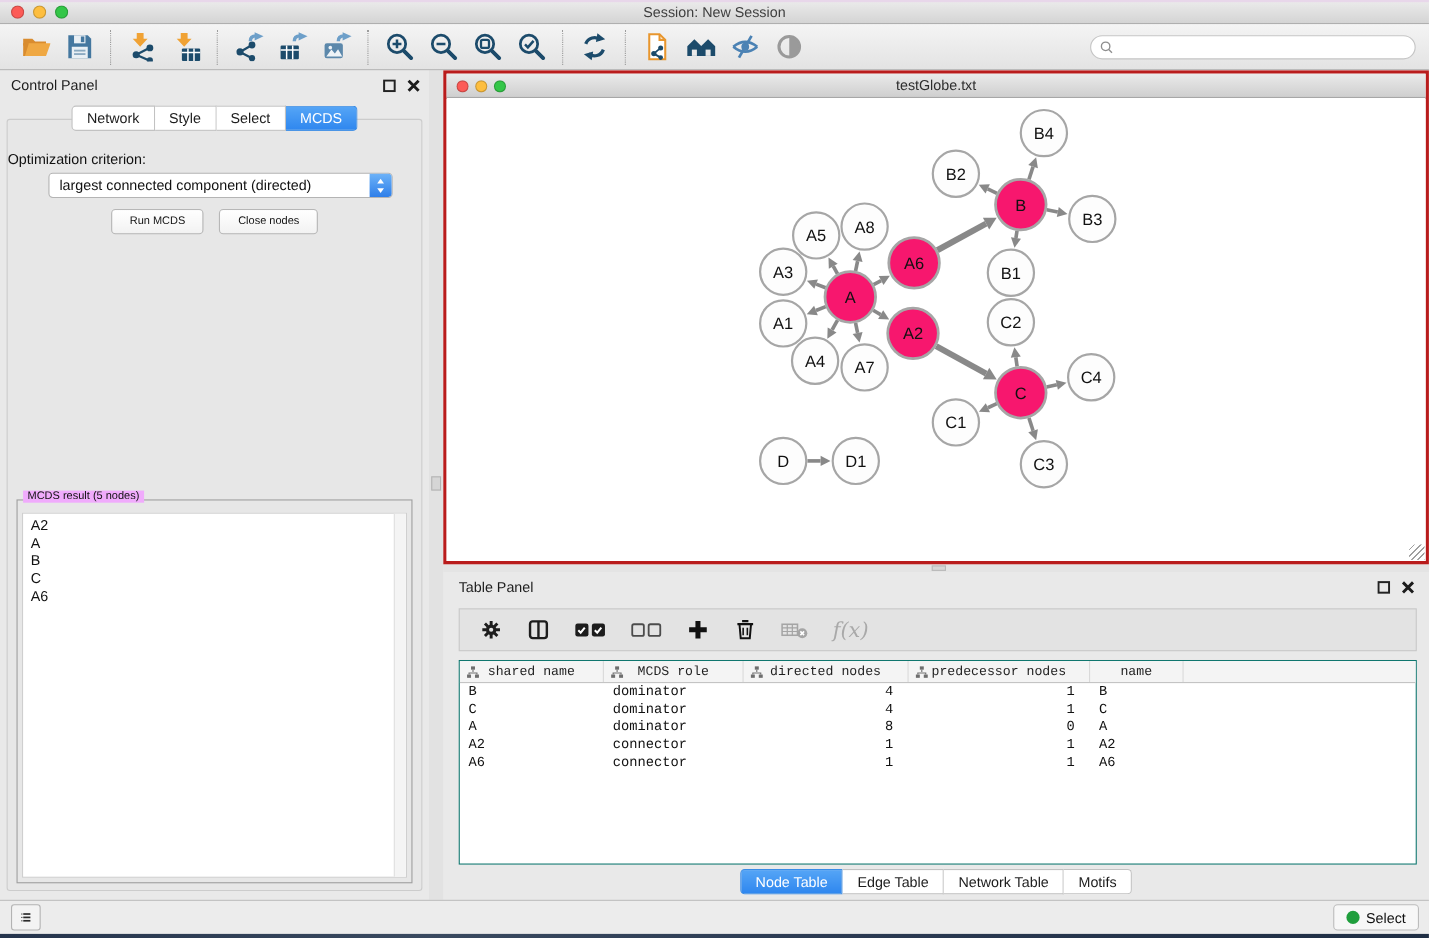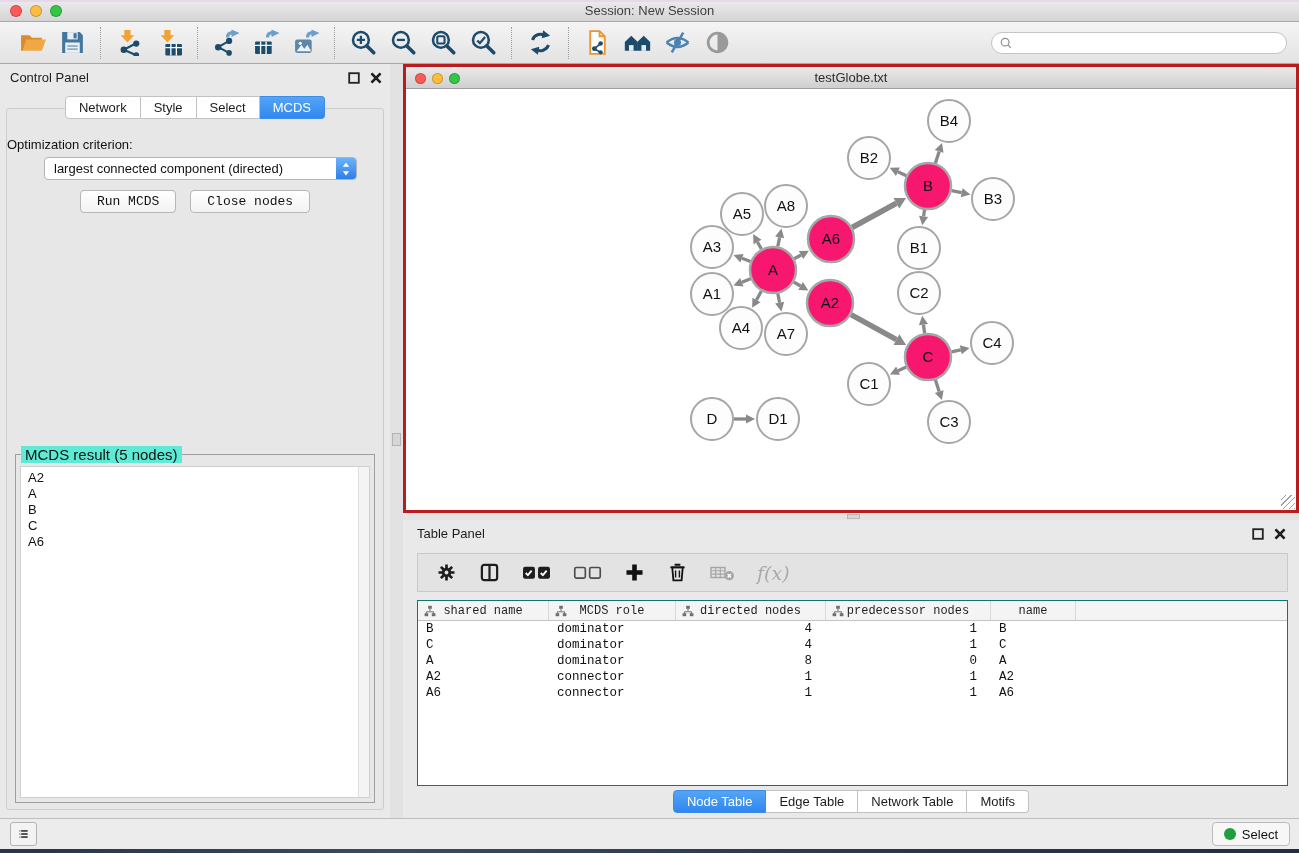--- a/index.html
+++ b/index.html
@@ -46,24 +46,24 @@
   .cp-content { position:absolute; left:6px; right:6px; top:44px; bottom:8px;
     border:1px solid #cccccc; border-radius:3px; background:#e7e7e7; }
   .opt-label { position:absolute; top:28px; left:0; right:0; text-align:left; font-size:13px; color:#111; }
   .combo { position:absolute; top:48px; left:37px; width:313px; height:23px; background:#fff;
     border:1px solid #b4b4b4; border-radius:4px; display:flex; align-items:center; }
   .combo-text { flex:1; font-size:13px; padding-left:9px; color:#111; white-space:nowrap; overflow:hidden; }
   .combo-step { width:20px; height:21px; margin:0; border-radius:0 3px 3px 0;
     background:linear-gradient(#6cb2f8,#2f7fe9); display:flex; align-items:center; justify-content:center; }
   .combo-step svg { width:10px; height:16px; }
   .cp-buttons { position:absolute; top:81px; left:0; right:0; display:flex; justify-content:center; gap:14px; }
-  .push-btn { font-family:Liberation Mono, monospace; font-size:13px; height:23px; padding:0 16px;
+  .push-btn { font-family:Liberation Sans, sans-serif; font-size:10px; height:23px; padding:0 16px;
     background:linear-gradient(#ffffff,#f2f2f2); border:1px solid #b7b7b7; border-radius:4px; color:#111; cursor:default; }
   .result-group { position:absolute; left:8px; right:8px; top:345px; bottom:6px; border:1px solid #9f9f9f; }
-  .result-legend { position:absolute; top:-9px; left:5px; background:#5eead4; padding:0 4px; font-size:15px; color:#111; }
+  .result-legend { position:absolute; top:-9px; left:5px; background:#f0abfc; padding:0 4px; font-size:10px; color:#111; }
   .result-list { position:absolute; left:4px; right:4px; top:11px; bottom:4px; background:#fff; border:1px solid #cfcfcf; }
   .result-scroll { position:absolute; right:0; top:0; bottom:0; width:11px; background:#f4f4f4; border-left:1px solid #e0e0e0; }
   .result-list ul { list-style:none; margin:0; padding:3px 7px; }
   .result-list li { font-size:13px; line-height:16px; color:#111; }
   
   .v-divider { position:absolute; left:390px; width:13px; top:64px; bottom:35px; background:#e2e2e2; }
   .v-grip { position:absolute; left:2px; top:369px; width:9px; height:13px; background:#d6d6d6; border:1px solid #b3b3b3; }
   .h-divider { position:absolute; left:403px; right:0; top:513px; height:7px; background:#e4e4e4; }
   .h-grip { position:absolute; left:444px; top:1px; width:13px; height:5px; background:#d6d6d6; border:1px solid #b8b8b8; }
   

